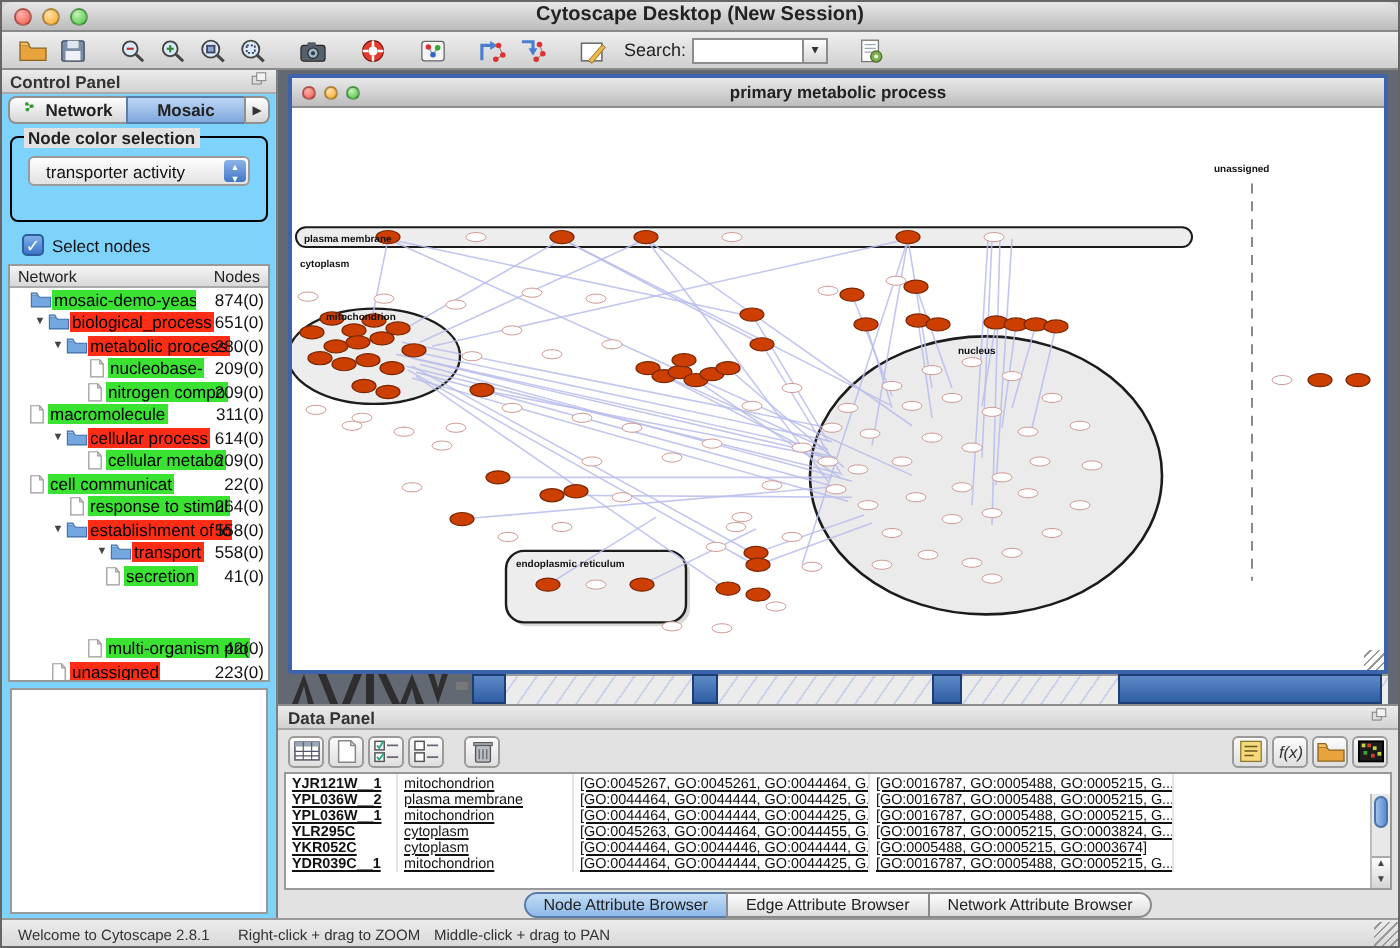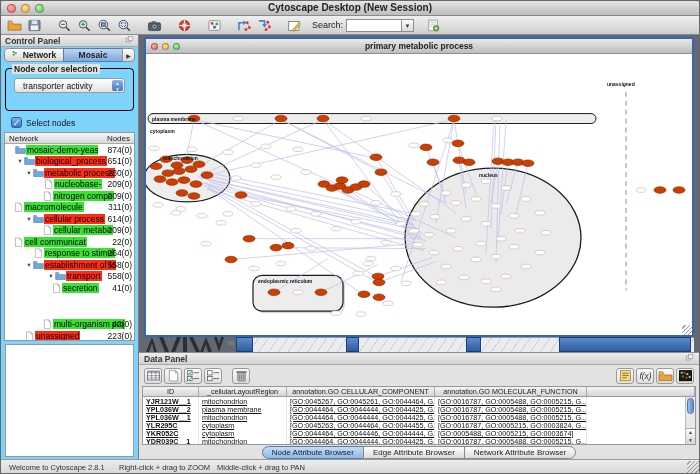--- a/index.html
+++ b/index.html
@@ -10,21 +10,21 @@
   .titlebar { position:relative; height:15px; background:linear-gradient(#e6e6e6,#bcbcbc); border-bottom:1px solid #8a8a8a; border-radius:5px 5px 0 0; }
   .lights { position:absolute; left:6px; top:3px; display:flex; gap:5px; }
   .light { width:9px; height:9px; border-radius:50%; border:1px solid rgba(0,0,0,.3); }
   .l-red{ background:radial-gradient(circle at 35% 30%,#ffb3ad,#f5554a); }
   .l-amber{ background:radial-gradient(circle at 35% 30%,#ffe2a8,#f5a623); }
   .l-green{ background:radial-gradient(circle at 35% 30%,#c4f2b8,#46c63e); }
   .app-title { text-align:center; font-size:10px; font-weight:bold; color:#222; line-height:14px; }
 
   
   .toolbar { height:19px; background:linear-gradient(#efefef,#cfcfcf); border-bottom:1px solid #8b8b8b; display:flex; align-items:center; padding:0 4px; }
-  .tbtn { width:19px; height:17px; display:flex; align-items:center; justify-content:center; border-radius:3px; }
+  .tbtn { width:19px; height:17px; display:flex; align-items:center; justify-content:flex-end; border-radius:3px; }
   .tbtn svg { width:15px; height:13px; }
   .gap { margin-right:10px !important; }
   .search-label { font-size:9px; color:#222; margin:0 3px 0 8px; }
   .combo { display:flex; align-items:center; height:14px; }
   .search-in { width:55px; height:13px; border:1px solid #8d8d8d; border-right:none; font-size:9px; padding:0 2px; background:#fff; outline:none; }
   .combo-btn { width:13px; height:13px; border:1px solid #8d8d8d; background:linear-gradient(#fdfdfd,#d9d9d9); font-size:7px; line-height:12px; text-align:center; color:#333; }
 
   
   .main { position:absolute; top:34px; left:0; right:0; height:426px; display:flex; }
 
@@ -758,27 +758,20 @@
                   <rect x="6" y="3" width="2" height="2" fill="#d2422a"></rect>
                   <rect x="9" y="4.5" width="2" height="2" fill="#c4d24a"></rect>
                   <rect x="4" y="7" width="2" height="2" fill="#3aa53a"></rect>
                   <rect x="8" y="8.5" width="2" height="2" fill="#d2422a"></rect>
                   <rect x="11.5" y="7.5" width="2" height="2" fill="#c4d24a"></rect>
                 </svg>
               </div>
             </div>
         </div>
         <div class="dp-table">
-          <div class="dp-thead" id="dp-thead">
-              <span class="dph" style="width: 56px;">ID</span>
-              <span class="dph" style="width: 88px;">_cellularLayoutRegion</span>
-              <span class="dph" style="width: 148px;">annotation.GO CELLULAR_COMPONENT</span>
-              <span class="dph" style="width: 152px;">annotation.GO MOLECULAR_FUNCTION</span>
-              <span class="dph" style="flex: 1 1 0%;"></span>
-            </div>
           <div id="dp-tbody">
               <div class="dprow">
                 <span class="dpc b" style="width: 56px;">YJR121W__1</span>
                 <span class="dpc" style="width: 88px;">mitochondrion</span>
                 <span class="dpc" style="width: 148px;">[GO:0045267, GO:0045261, GO:0044464, G...</span>
                 <span class="dpc" style="width: 152px;">[GO:0016787, GO:0005488, GO:0005215, G...</span>
               </div>
               <div class="dprow">
                 <span class="dpc b" style="width: 56px;">YPL036W__2</span>
                 <span class="dpc" style="width: 88px;">plasma membrane</span>

